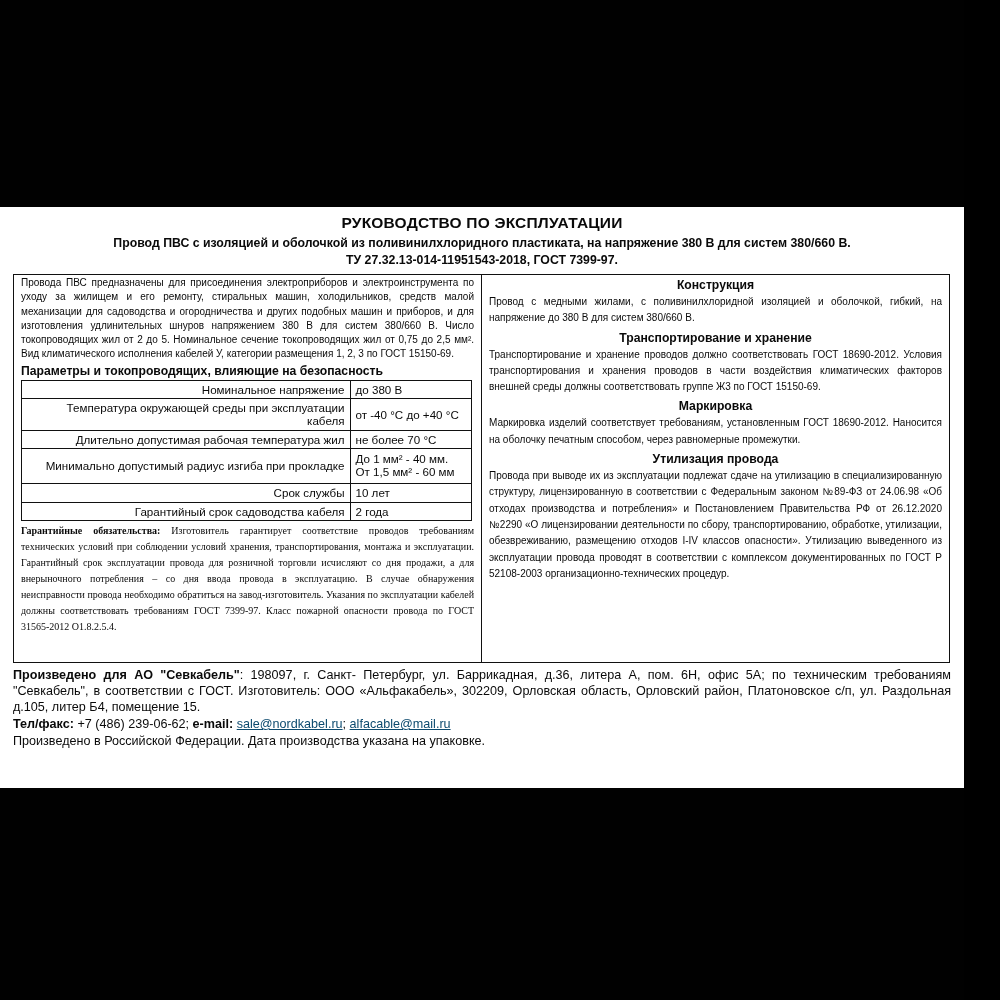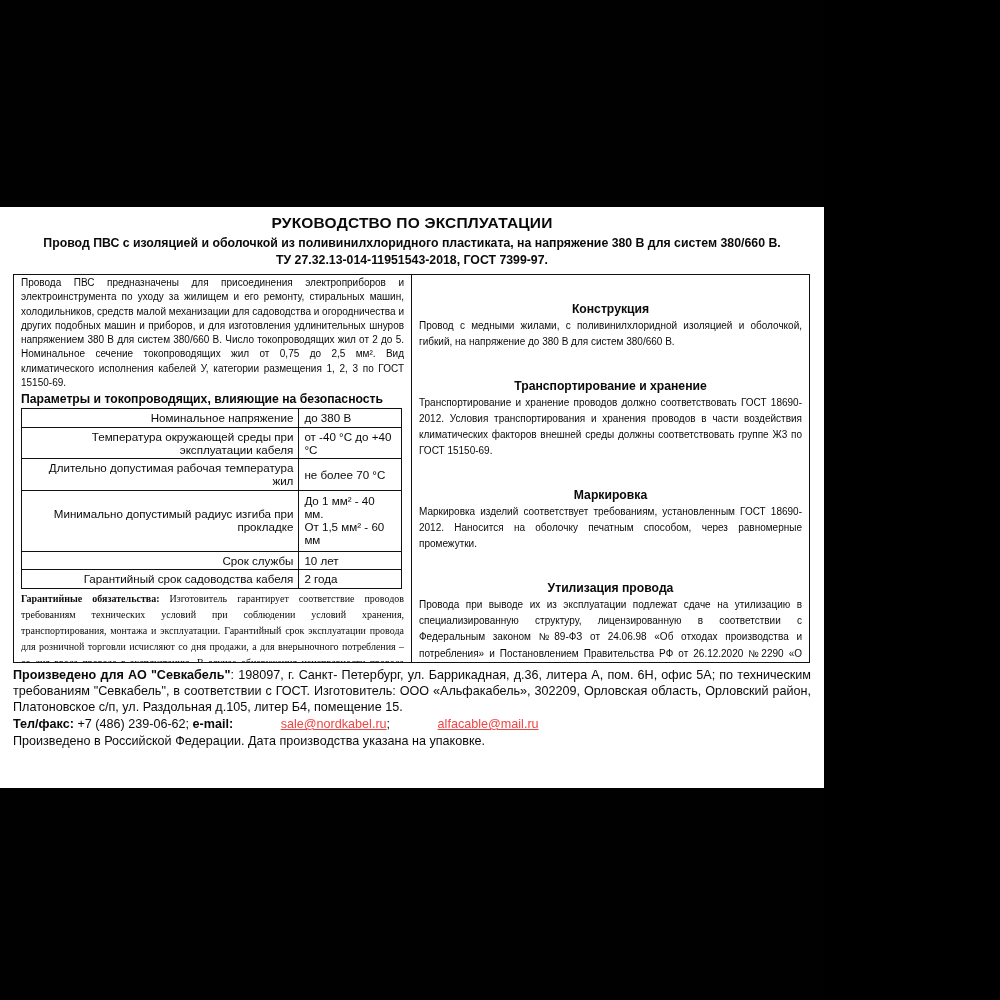--- a/index.html
+++ b/index.html
@@ -1,19 +1,19 @@
 <!DOCTYPE html>
 <html><head>
 <meta charset="utf-8">
 <style>
   * { margin: 0; padding: 0; box-sizing: border-box; }
   html, body { background: #000; }
   .page {
     position: relative;
-    width: 824px; height: 1000px;
+    width: 964px; height: 1000px;
     background: #fff;
     font-family: "Liberation Sans", sans-serif;
     color: #0a0a0a;
     overflow: hidden;
   }
   .bar { width: 100%; background: #010101; }
   .bar-top { height: 207px; }
   .bar-bottom { position: absolute; left: 0; bottom: 0; height: 212px; }
 
   .title-block { text-align: center; padding-top: 7px; }
@@ -25,21 +25,21 @@
   .col-box { width: 50%; border: 1.5px solid #111; padding: 1px 7px 2px 7px; overflow: hidden; }
   .col-box.left { border-right-width: 1.5px; }
   .col-box.right { border-left-width: 1.5px; margin-left: -1px; }
 
   .sec-header { font-size: 12.2px; font-weight: bold; text-align: center; padding: 2px 0 1px 0; }
   .sec-header.left-align { text-align: left; }
   .body-text { font-size: 10px; text-align: justify; }
   .scope-text { line-height: 14.3px; }
   .warranty-text { line-height: 15.9px; margin-top: 1px; font-family: Liberation Serif, serif; }
   .rc-text { line-height: 16.3px; }
-  .rc-header { font-size: 12.2px; font-weight: bold; text-align: center; padding: 4px 0 2px 0; margin-top: 24px; }
+  .rc-header { font-size: 12.2px; font-weight: bold; text-align: center; padding: 4px 0 2px 0; }
   .rc-header.first { padding-top: 2px; }
 
   table.spec-table {
     width: calc(100% - 2px);
     margin: 1px 7px 2px 0;
     border-collapse: collapse;
     font-size: 11.6px;
   }
   table.spec-table td {
     border: 1.4px solid #111;
@@ -51,21 +51,21 @@
   tr.tall-row td { padding-top: 3px; padding-bottom: 5px; }
 
   .footer { margin: 4px 13px 0 13px; }
   .footer-produced {
     font-size: 12.6px; line-height: 16px; text-align: justify;
     font-stretch: condensed;
   }
   .footer-produced b, .footer-contacts b { font-weight: bold; }
   .footer-contacts { font-size: 12.6px; margin-top: 2px; }
   .footer-made-in { font-size: 12.6px; margin-top: 3px; }
-  a.email-link { color: #ef4444; text-decoration: underline; cursor: pointer; margin-left: 44px; }
+  a.email-link { color: #0c4a6e; text-decoration: underline; cursor: pointer; }
 </style>
 </head>
 <body>
 
 <div class="page">
 
   <div class="bar bar-top"></div>
 
   <div class="title-block">
     <div class="doc-title">РУКОВОДСТВО ПО ЭКСПЛУАТАЦИИ</div>

